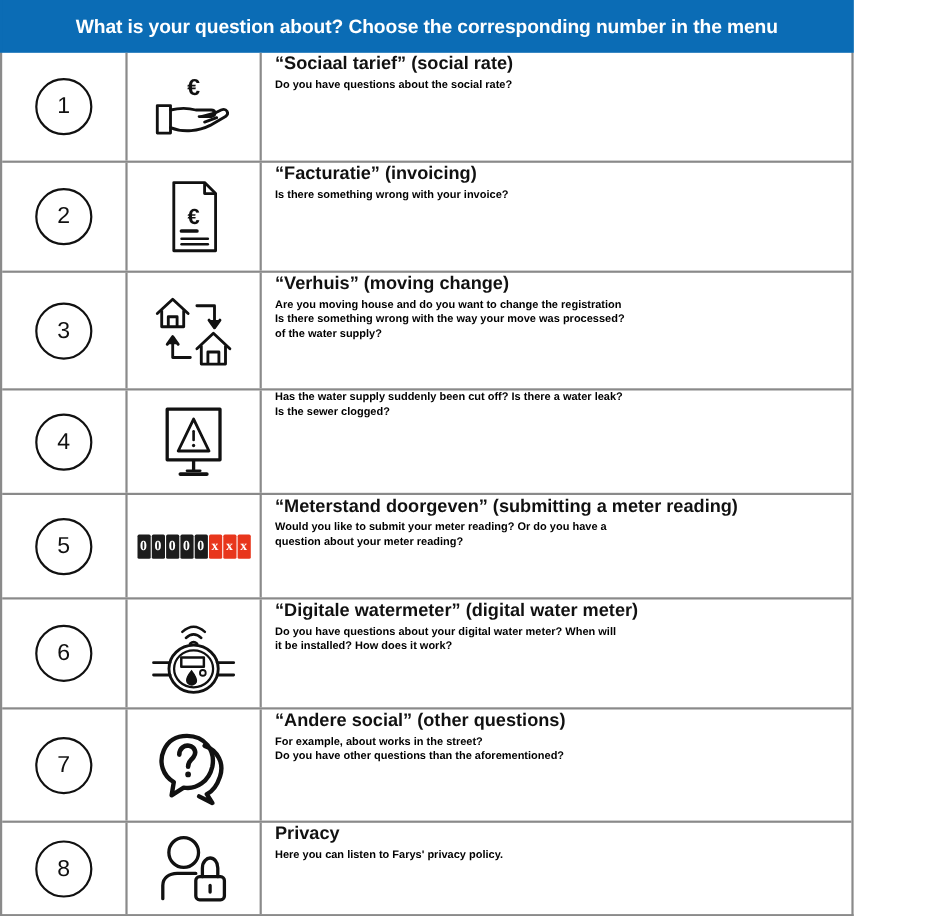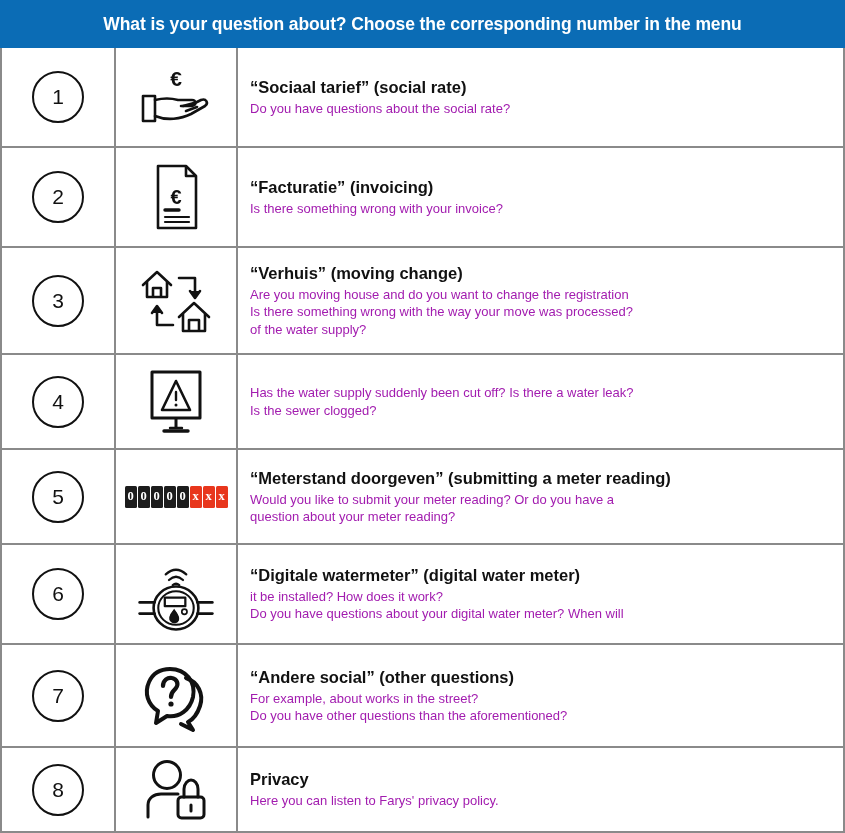--- a/index.html
+++ b/index.html
@@ -9,21 +9,21 @@
   }
   body {
     width: 845px;
     height: 833px;
     font-family: "Liberation Sans", sans-serif;
     color: #1a1a1a;
     overflow: hidden;
   }
 
   .menu-card {
-    width: 845px;
+    width: 776px;
     height: 833px;
     box-sizing: border-box;
     display: flex;
     flex-direction: column;
     background: #ffffff;
   }
 
   
   .header-bar {
     background: #0b6cb5;
@@ -79,21 +79,20 @@
     display: flex;
     align-items: center;
     justify-content: center;
     box-sizing: border-box;
   }
   .col-text {
     flex: 1 1 auto;
     padding: 0 8px 0 12px;
     display: flex;
     flex-direction: column;
-    justify-content: center;
     box-sizing: border-box;
     min-width: 0;
   }
 
   
   .num-circle {
     width: 48px;
     height: 48px;
     border: 2.2px solid #111111;
     border-radius: 50%;
@@ -108,23 +107,23 @@
   
   .row-title {
     font-size: 16.5px;
     font-weight: bold;
     color: #111111;
     line-height: 1.32;
     margin-bottom: 1px;
     white-space: nowrap;
   }
   .row-desc {
-    font-size: 13px;
-    font-weight: normal;
-    color: #a21caf;
+    font-size: 10px;
+    font-weight: bold;
+    color: #000000;
     line-height: 1.33;
   }
   .row-desc-line { display: block; white-space: nowrap; }
 
   
   .icon-box {
     width: 84px;
     height: 72px;
     display: flex;
     align-items: center;
@@ -318,22 +317,22 @@
             <rect x="33" y="47" width="22" height="9" stroke-width="2.4" stroke-linejoin="round"></rect>
 
             <path d="M43 60 C38 66 37 70 40 72.5 C42.5 74.6 46.5 73.8 47.6 70.8 C48.6 68 46.5 64.5 43 60 Z" fill="#111" stroke="#111" stroke-width="1.4"></path>
             <circle cx="54" cy="62" r="2.8" stroke-width="1.8"></circle>
           </svg>
         </div>
       </div>
       <div class="col-text">
         <div class="row-title">“Digitale watermeter” (digital water meter)</div>
         <div class="row-desc">
+          <span class="row-desc-line">Do you have questions about your digital water meter? When will</span>
           <span class="row-desc-line">it be installed? How does it work?</span>
-          <span class="row-desc-line">Do you have questions about your digital water meter? When will</span>
         </div>
       </div>
     </div>
 
     <div class="menu-row" style="height:103px">
       <div class="col-number">
         <div class="num-circle">7</div>
       </div>
       <div class="col-icon">
         <div class="icon-box">

